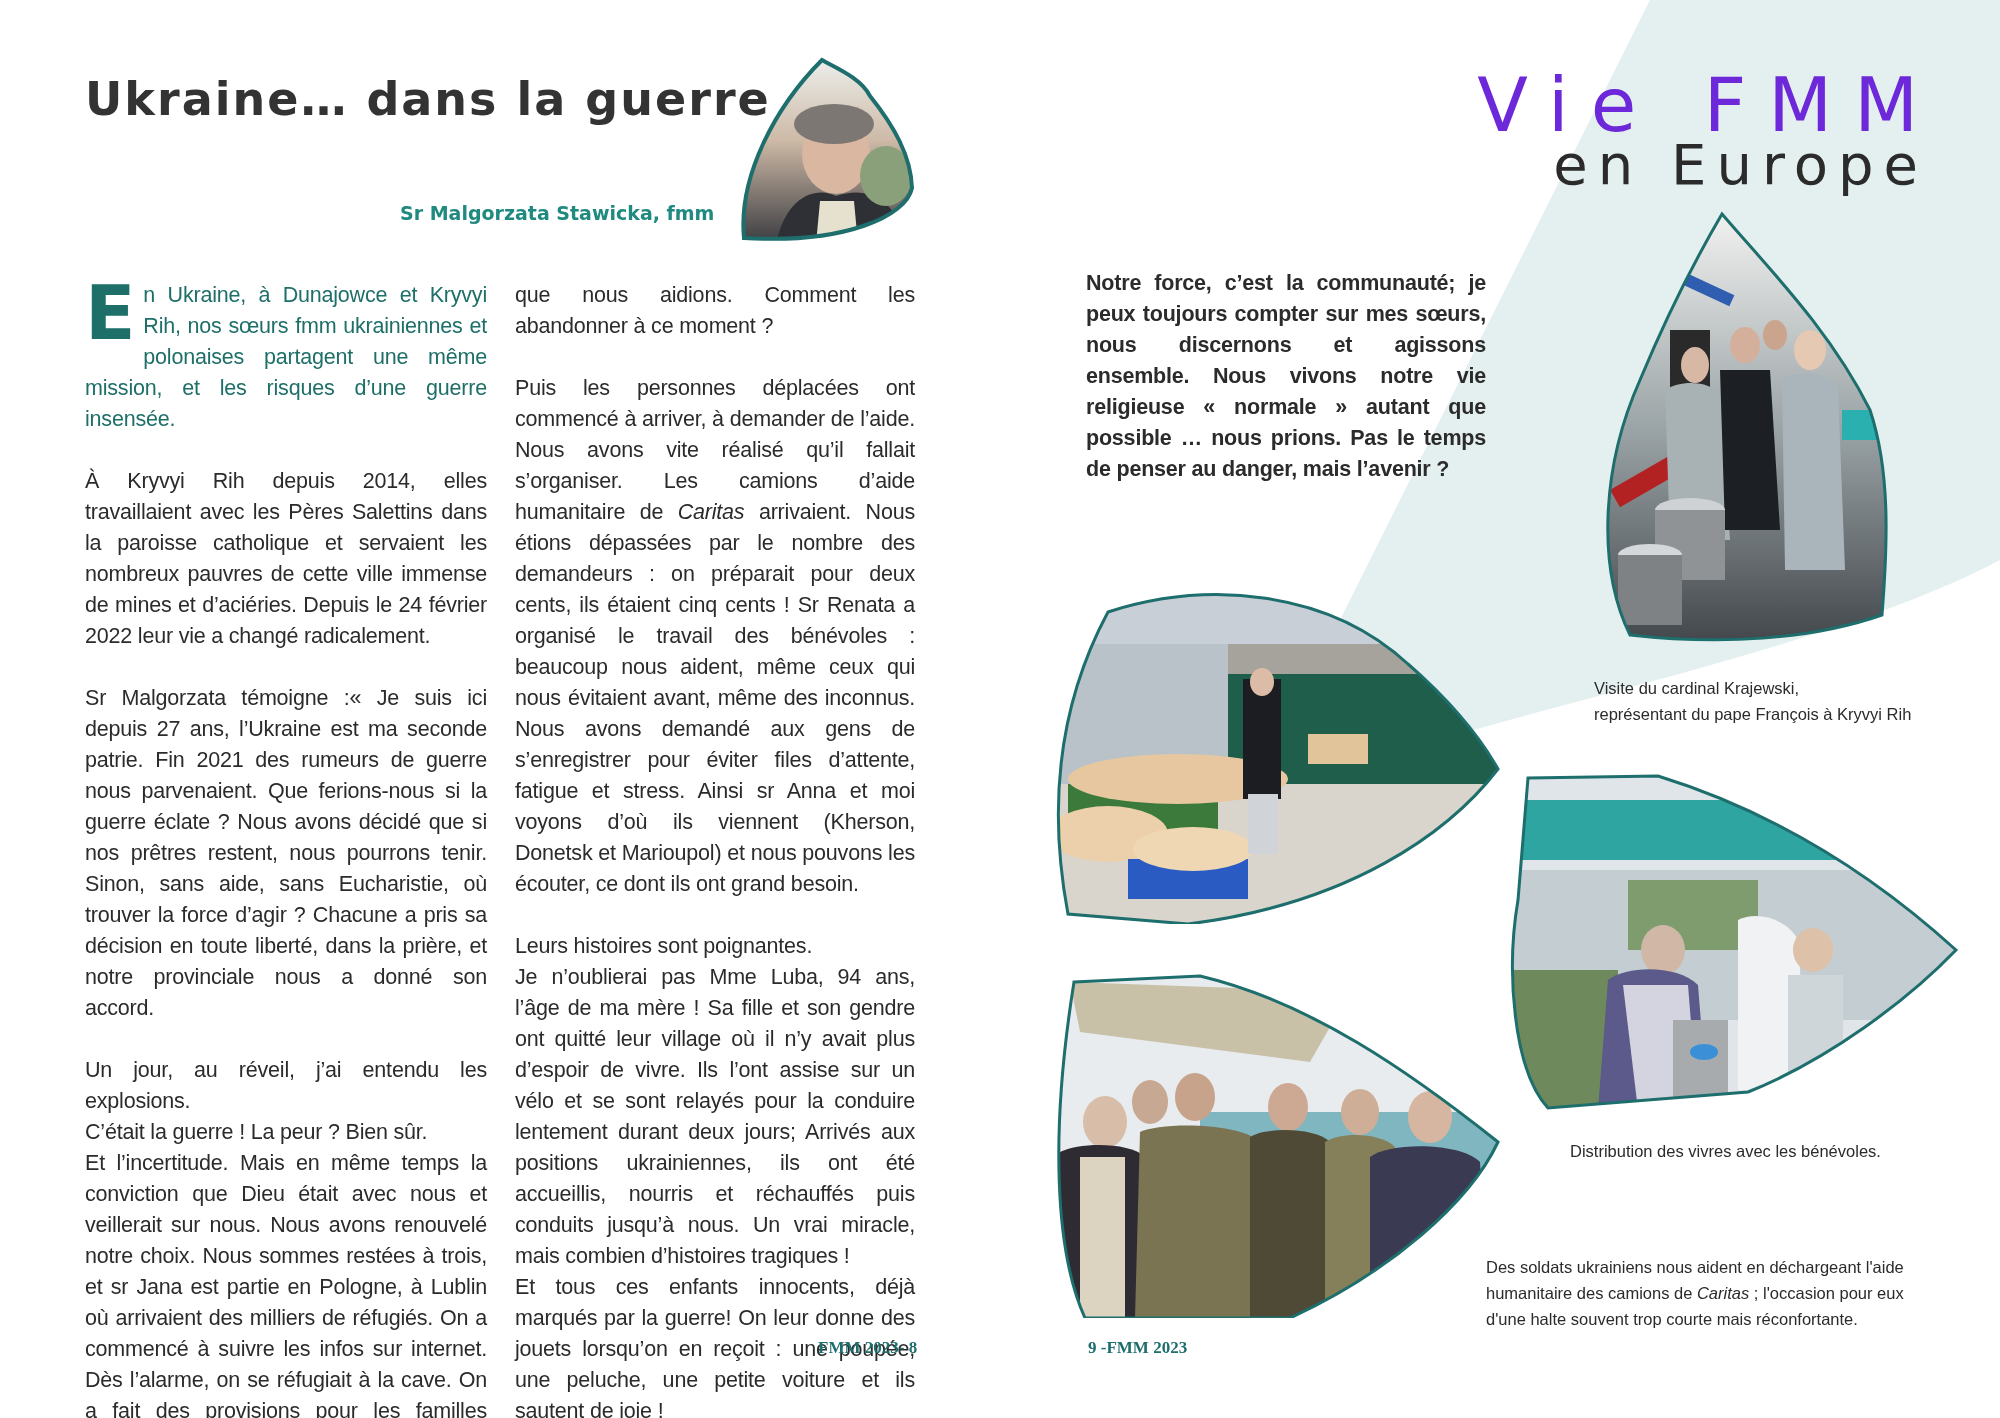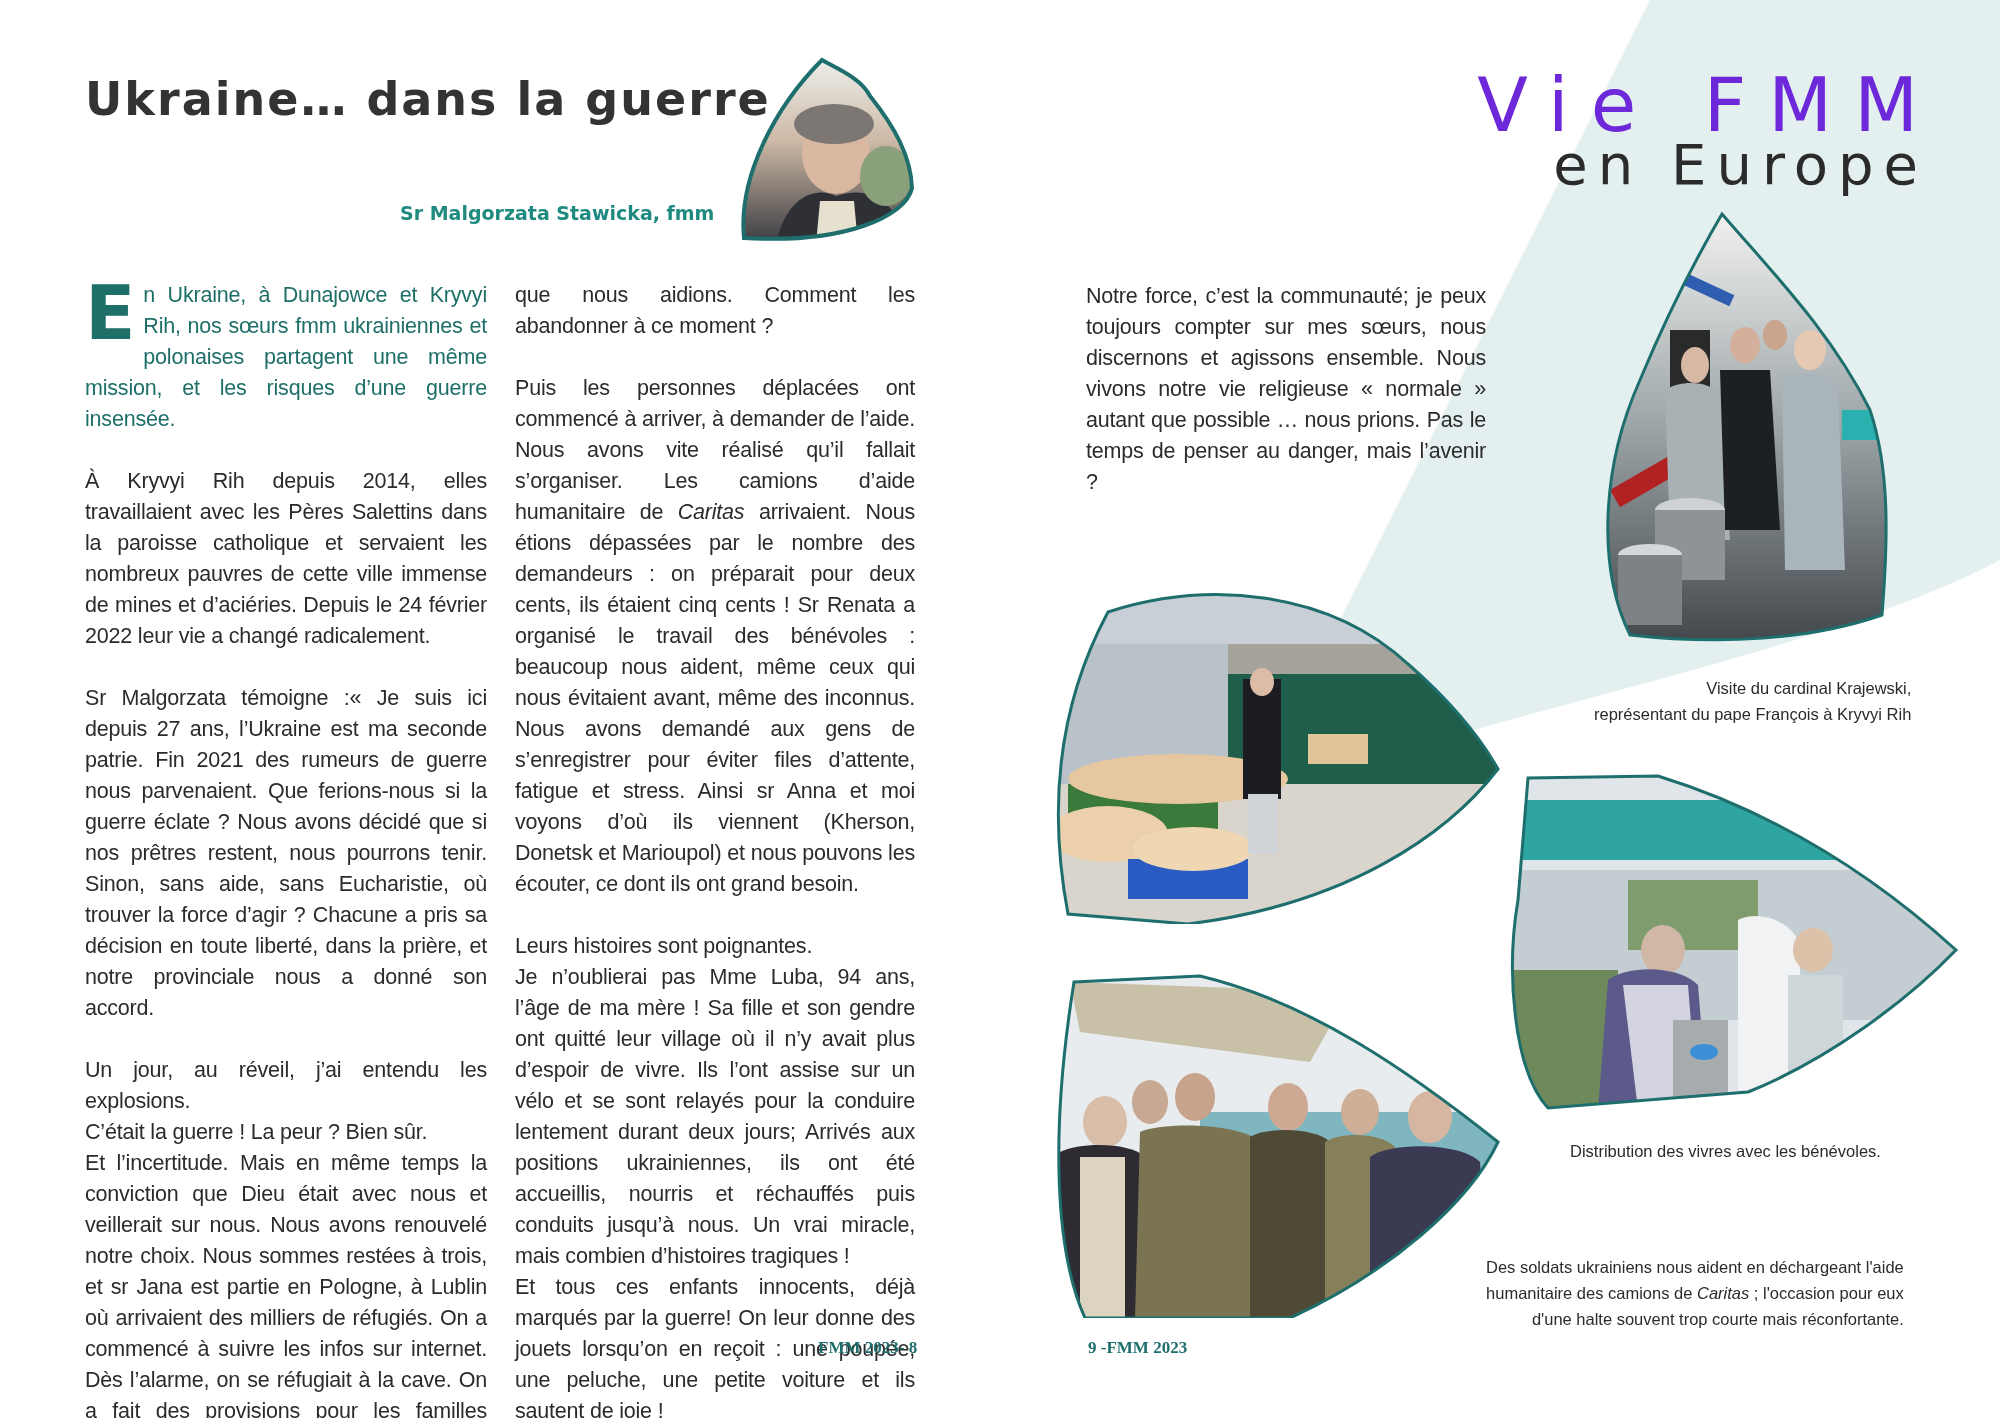--- a/index.html
+++ b/index.html
@@ -1,26 +1,26 @@
 <!DOCTYPE html>
 <html><head>
 <meta charset="utf-8">
 <style>
   html, body { margin:0; padding:0; }
   body { width:2000px; height:1418px; position:relative; overflow:hidden; background:#ffffff; font-family:"Liberation Sans", sans-serif; color:#2b2b2b; }
   .bg-swoosh { position:absolute; left:0; top:0; width:2000px; height:1418px; z-index:0; }
-  .abs { position:absolute;text-align:right; }
+  .abs { position:absolute; }
   .title { left:85px; top:72px; font-family:"DejaVu Sans", sans-serif; font-weight:bold; font-size:46px; letter-spacing:2px; color:#333333; white-space:nowrap; z-index:2; }
   .byline { left:400px; top:202px; width:302px; text-align:center; font-family:"DejaVu Sans", sans-serif; font-weight:bold; font-size:19px; color:#1f8a80; white-space:nowrap; z-index:2; }
   .col { font-size:21.5px; line-height:31px; text-align:justify; color:#2b2b2b; z-index:2; letter-spacing:-0.2px; }
   .col p { margin:0 0 31px 0; }
   .col p.tight { margin:0; }
   .col1 { left:85px; top:280px; width:402px; }
   .col2 { left:515px; top:280px; width:400px; }
-  .col3 { left:1086px; top:281px; width:400px; }
+  .col3 { left:1086px; top:268px; width:400px;font-weight:bold; }
   .lede { color:#1e6f68; }
   .dropcap { float:left; font-family:"DejaVu Sans", sans-serif; font-weight:bold; font-size:74px; line-height:60px; color:#1e6f68; margin:3px 8px 0 0; }
   .hdr-vie { right:82px; top:62px; font-family:"DejaVu Sans", sans-serif; font-weight:normal; font-size:74px; letter-spacing:22px; color:#6d28d9; white-space:nowrap; z-index:2; margin-right:-22px; }
   .hdr-eu { right:82px; top:132px; font-family:"DejaVu Sans", sans-serif; font-weight:normal; font-size:56px; letter-spacing:10px; color:#2b2b2b; white-space:nowrap; z-index:2; margin-right:-10px;margin-left:20px; }
   .caption { font-size:16.5px; line-height:26px; color:#2b2b2b; z-index:2; white-space:nowrap; }
   .cap1 { left:1594px; top:675px; }
   .cap2 { left:1570px; top:1138px; }
   .cap3 { left:1472px; top:1254px;margin-left:14px; }
   .pageno { top:1338px; font-family:"Liberation Serif", serif; font-weight:bold; font-size:17px; color:#1d6e6c; z-index:2; white-space:nowrap; }
   .pn-left { left:818px; }

